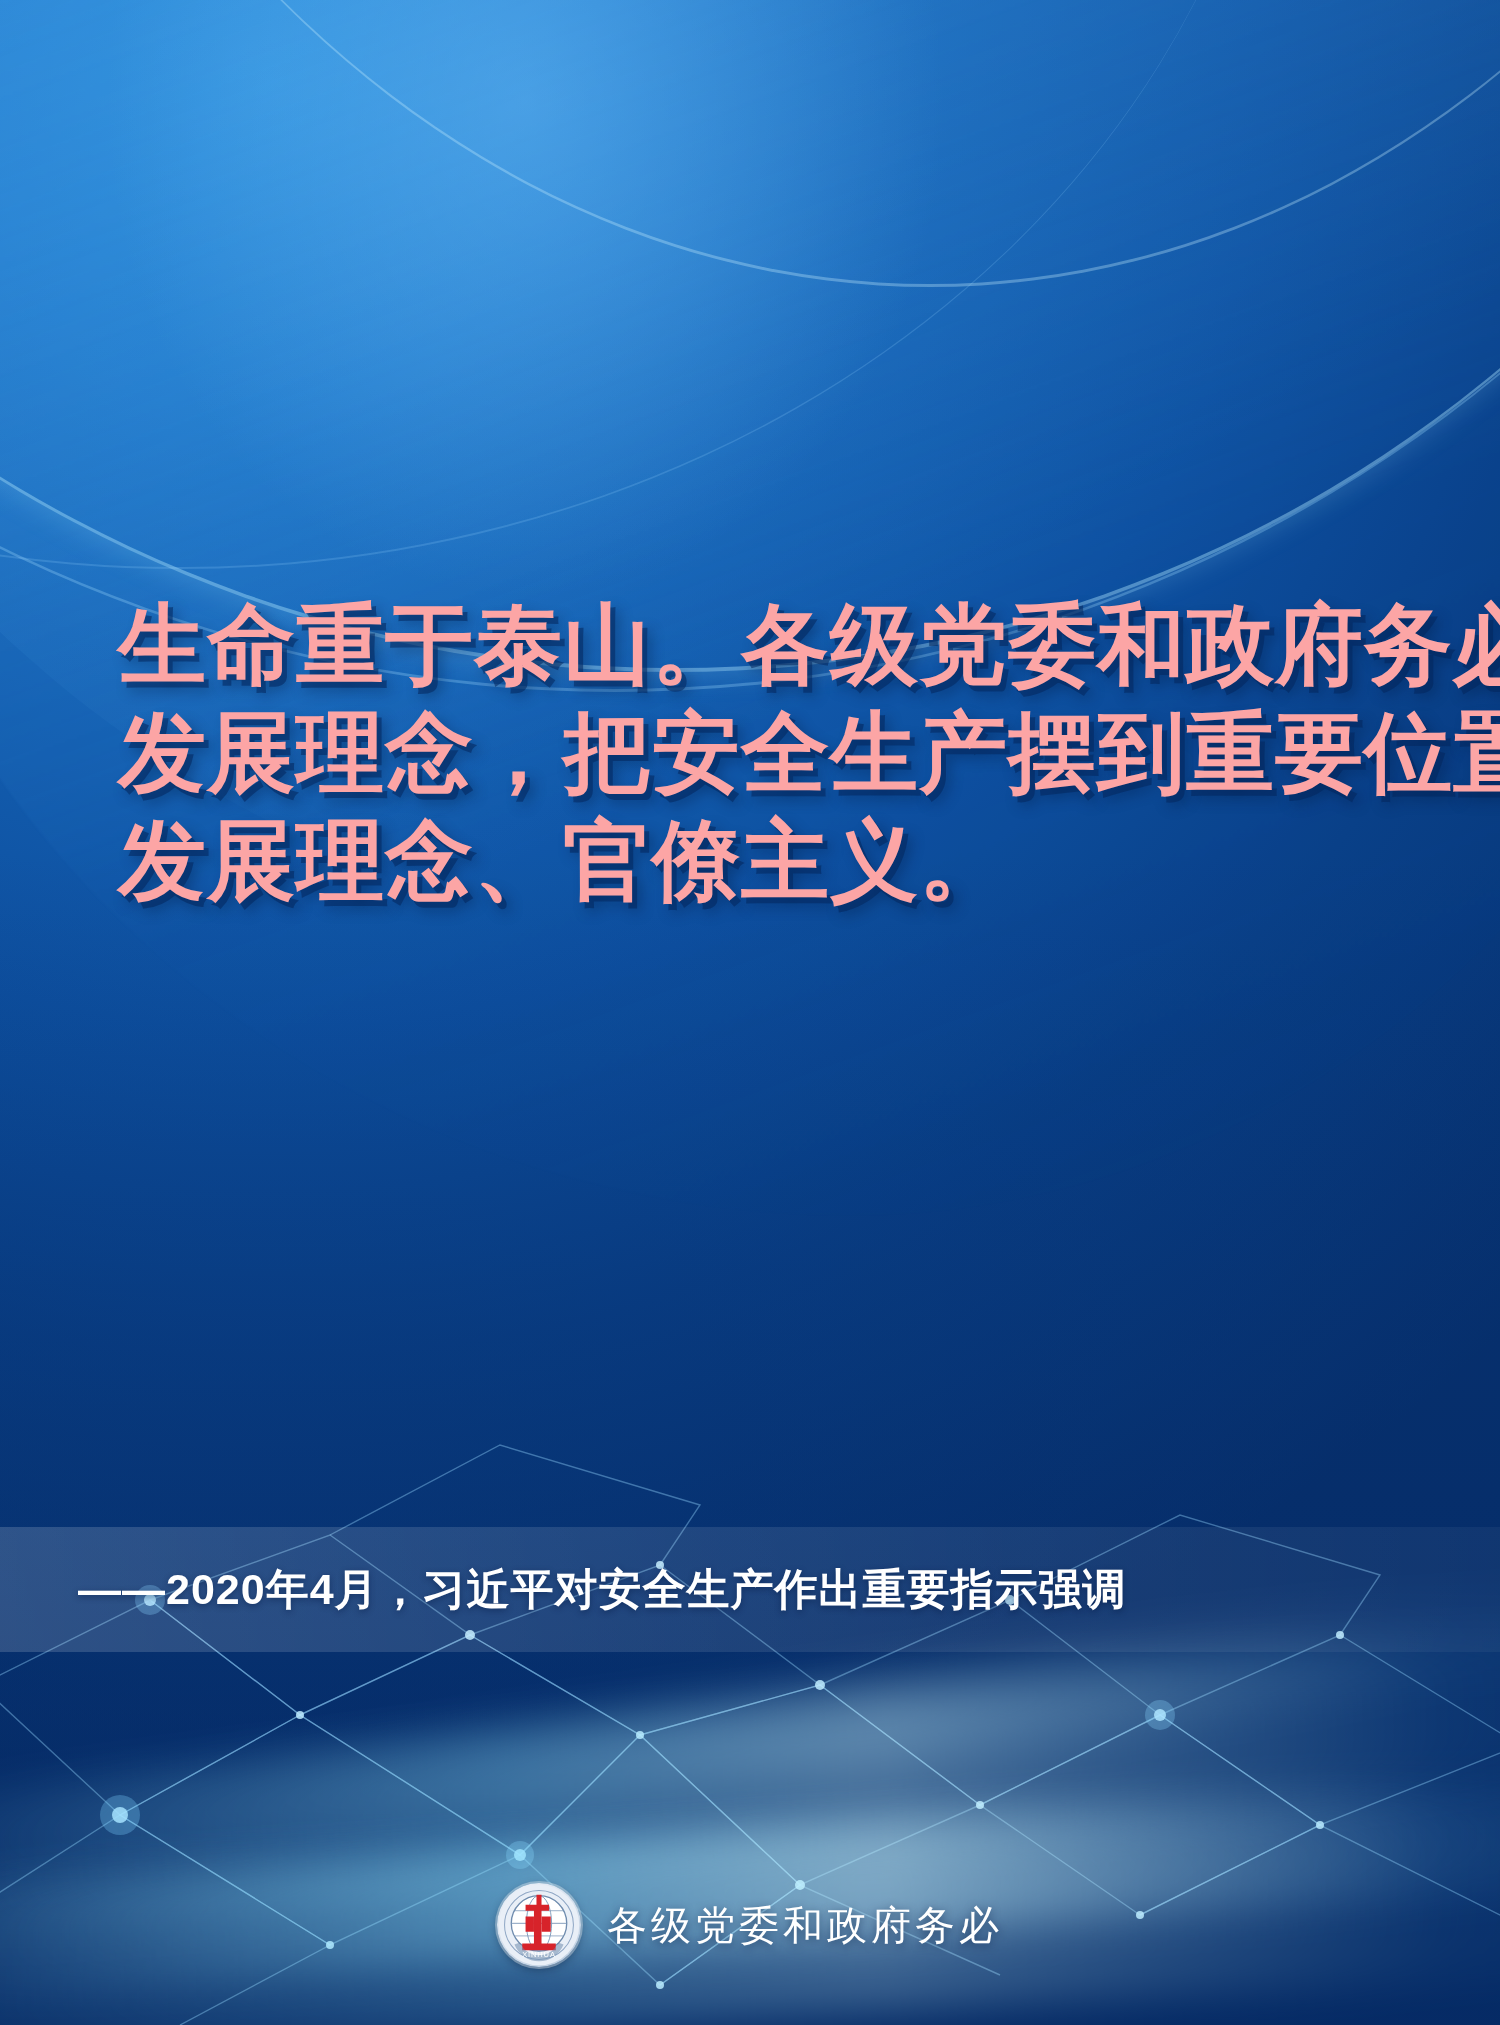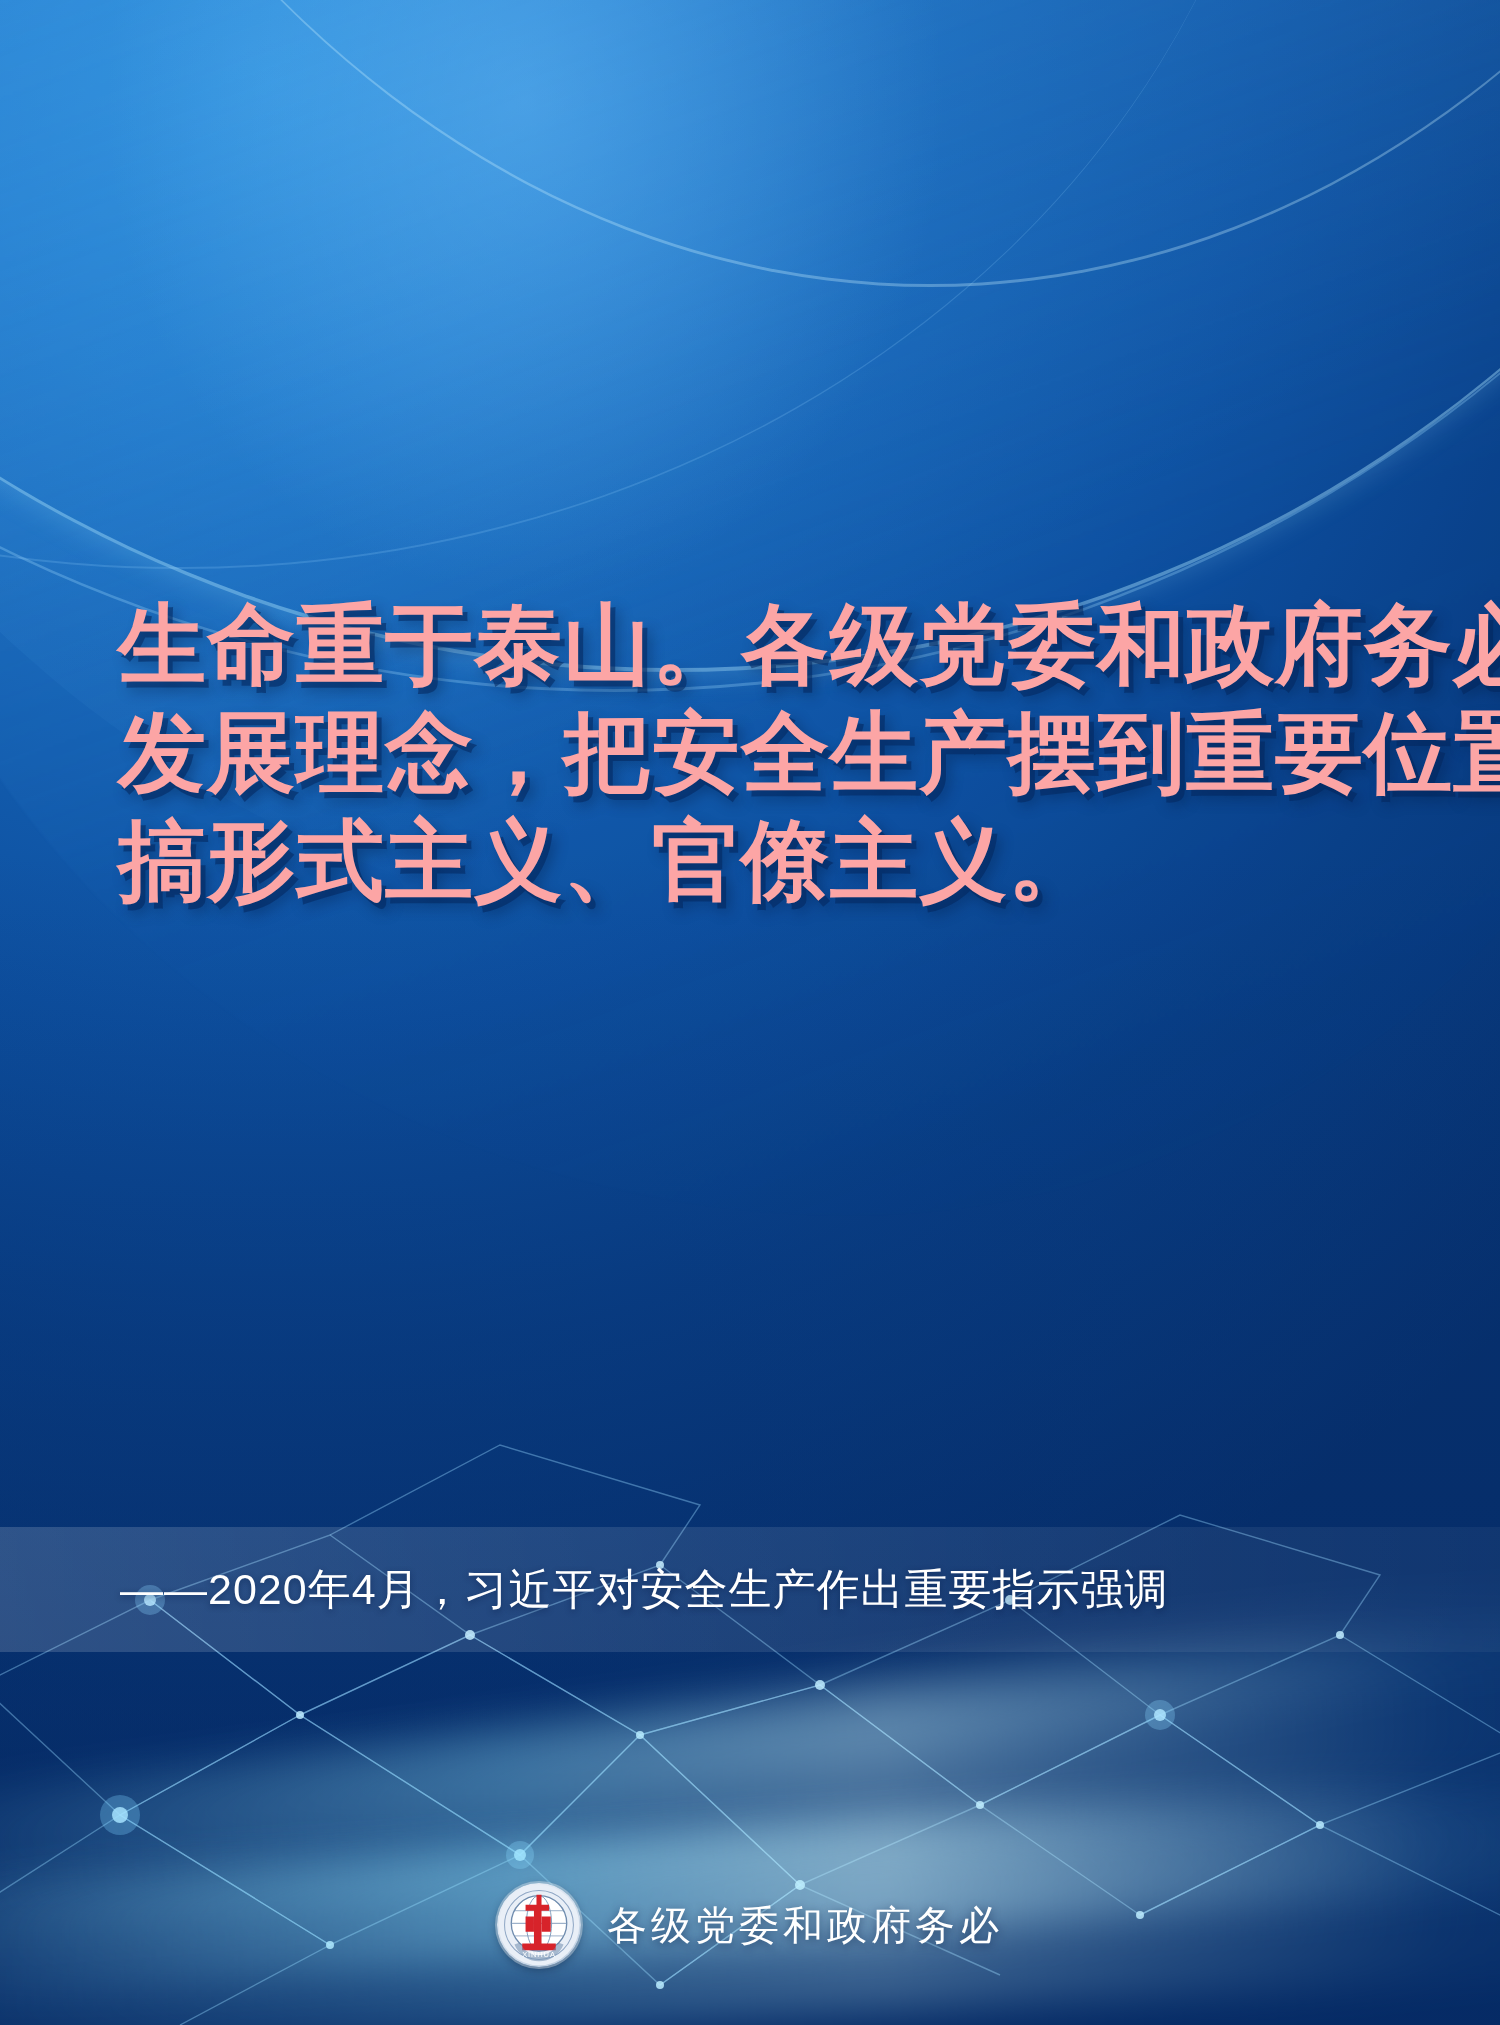--- a/index.html
+++ b/index.html
@@ -129,24 +129,24 @@
     position: absolute;
     left: 0;
     right: 0;
     top: 1527px;
     height: 125px;
     background: linear-gradient(90deg, rgba(255,255,255,0.16) 0%, rgba(255,255,255,0.10) 45%, rgba(255,255,255,0.045) 100%);
     display: flex;
     align-items: center;
   }
   .attrib-text {
-    margin-left: 120px;
+    margin-left: 78px;
     color: #ffffff;
     font-size: 43px;
-    font-weight: normal;
+    font-weight: bold;
     letter-spacing: 1px;
     text-shadow: 0 2px 6px rgba(0,20,60,0.45);
     white-space: nowrap;
   }
 
   
   .quote {
     position: absolute;
     left: 118px;
     top: 590px;
@@ -256,21 +256,21 @@
     </svg>
     <div class="light-streak streak-4"></div>
     <div class="light-streak streak-1"></div>
     <div class="light-streak streak-2"></div>
     <div class="light-streak streak-3"></div>
   </div>
 
   <div class="quote">
     <div class="quote-line">生命重于泰山。各级党委和政府务必</div>
     <div class="quote-line">发展理念，把安全生产摆到重要位置</div>
-    <div class="quote-line">搞形式主义、官僚主义。</div>
+    <div class="quote-line">发展理念、官僚主义。</div>
   </div>
 
   <div class="attrib-band">
     <div class="attrib-text">——2020年4月，习近平对安全生产作出重要指示强调</div>
   </div>
 
   <div class="footer">
     <div class="logo">
       <svg viewBox="0 0 100 100">
         <circle cx="50" cy="50" r="48" fill="#e9eff7"></circle>

